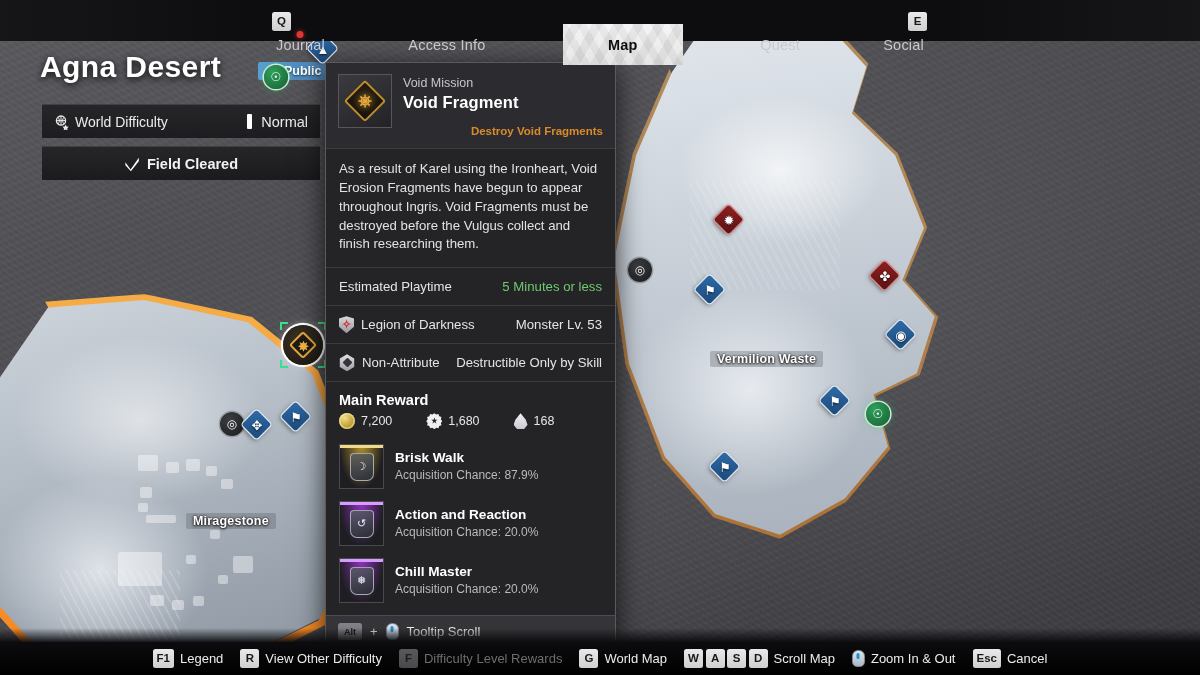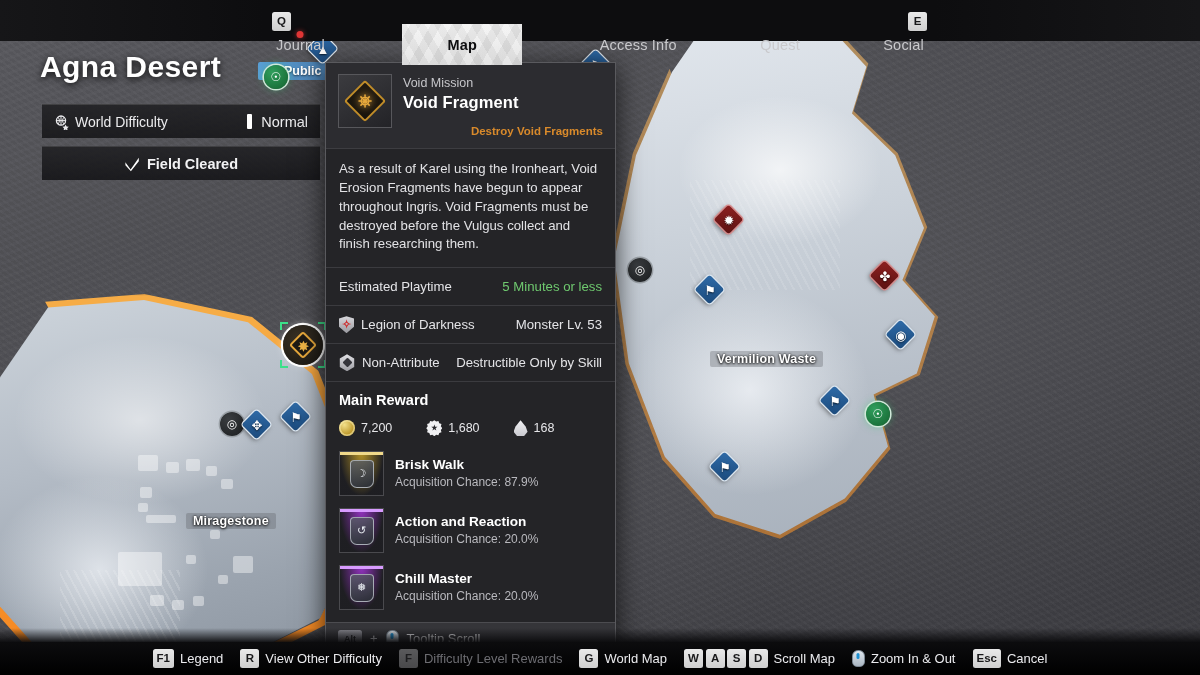--- a/index.html
+++ b/index.html
@@ -233,21 +233,21 @@
   .shield-ico i { color:#cf2b2b; font-size:11px; font-style:normal; font-weight:700; }
   .hex-ico {
     width:16px; height:17px; flex:none;
     background:linear-gradient(180deg,#e2e2e6,#9e9ea4);
     clip-path: polygon(50% 0%, 95% 25%, 95% 75%, 50% 100%, 5% 75%, 5% 25%);
     display:flex; align-items:center; justify-content:center;
   }
   .hex-ico i { width:7px; height:7px; background:#34343a; border-radius:1px; transform:rotate(45deg); font-style:normal; }
 
   .tt-reward { border-top:1px solid #3b3b3f; padding:10px 13px 6px 13px; }
-  .rw-title { color:#ffffff; font-size:14.5px; font-weight:700; margin-bottom:12px; }
+  .rw-title { color:#ffffff; font-size:14.5px; font-weight:700; margin-bottom:5px; }
   .cur-row { display:flex; align-items:center; margin-bottom:9px; }
   .cur { display:flex; align-items:center; gap:6px; color:#e6e6e9; font-size:12.5px; }
   .cur-sp { width:34px; }
   .coin {
     width:16px; height:16px; border-radius:50%;
     background:radial-gradient(circle at 34% 30%, #f3e08a, #b99324 70%, #8a6c14);
     box-shadow:inset 0 0 0 1.6px rgba(255,245,190,.55);
   }
   .gearc {
     width:16px; height:16px; background:#f0f0f2;
@@ -433,25 +433,25 @@
       <span class="keycap">Q</span>
     </div>
     <div class="nav-qe" style="left:908px">
       <span class="keycap">E</span>
     </div>
     <div class="nav-items" id="nav-items">
         <div class="nav-tab">
           <span>Journal</span>
           <div class="notif-dot" style="left: 50%; top: 7px; transform: translateX(-50%);"></div>
         </div>
+        <div class="nav-tab">
+          <span>Access Info</span>
+        </div>
         <div class="nav-tab active" style="width: 120px;">
           <span>Map</span>
-        </div>
-        <div class="nav-tab">
-          <span>Access Info</span>
         </div>
         <div class="nav-tab">
           <span>Quest</span>
         </div>
         <div class="nav-tab">
           <span>Social</span>
         </div>
       </div>
   </div>
 

